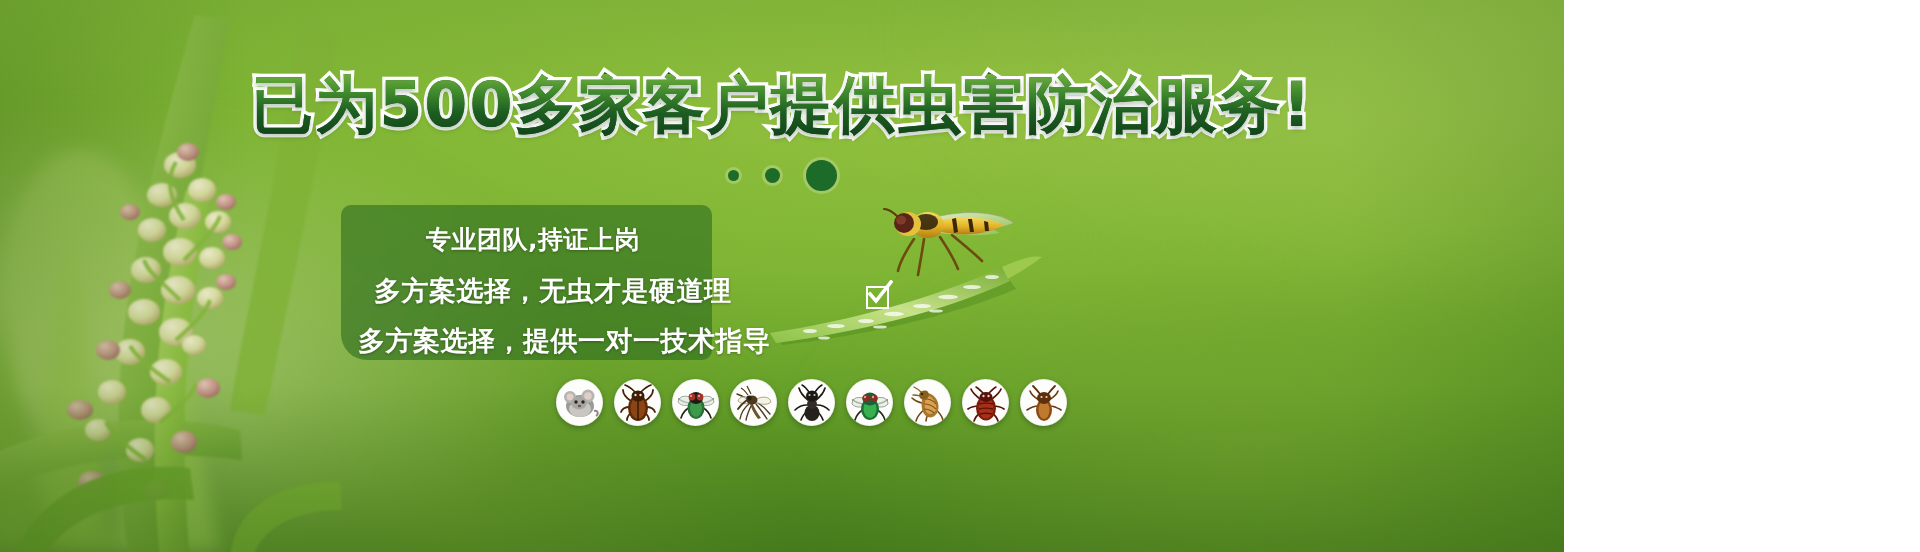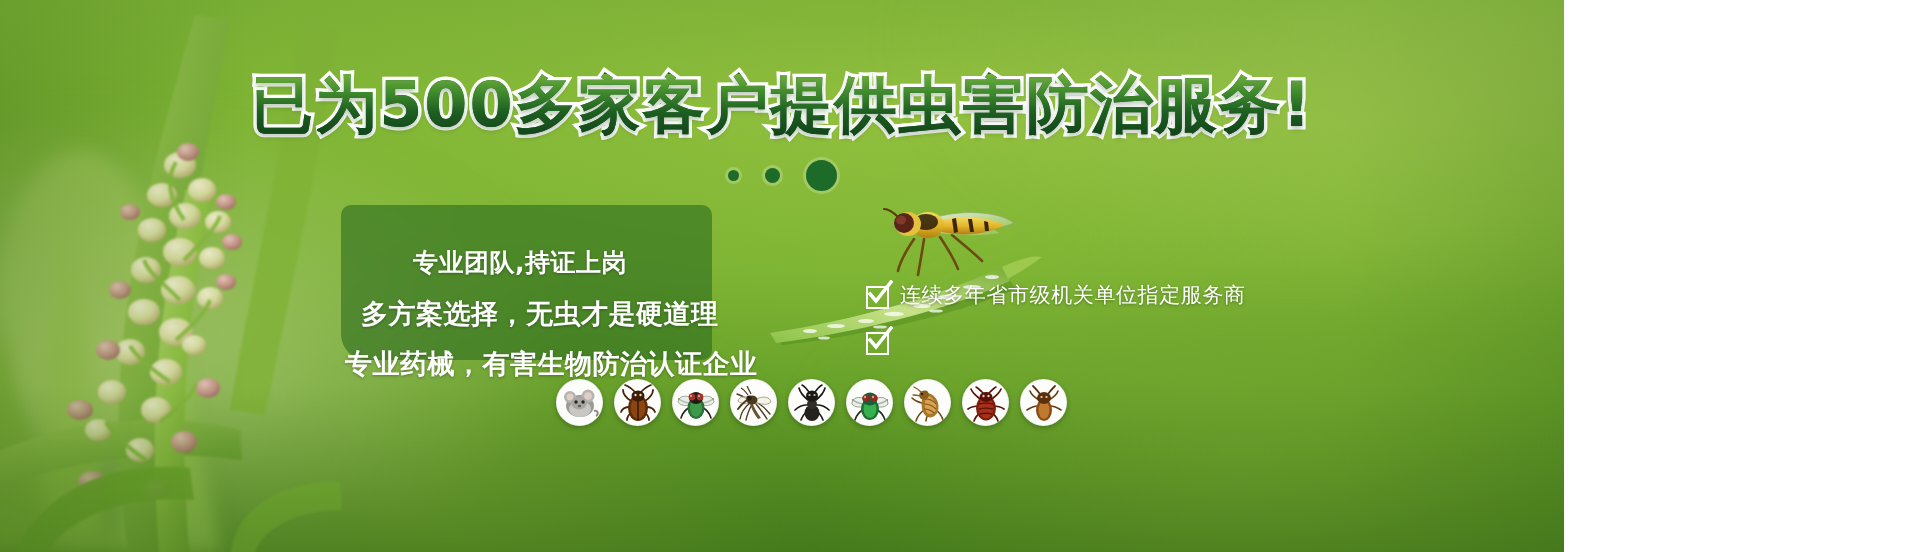--- a/index.html
+++ b/index.html
@@ -61,21 +61,21 @@
   .dot.s{width:11px;height:11px;}
   .dot.m{width:15px;height:15px;}
   .dot.l{width:31px;height:31px;}
 
   
   .slogan-box{position:absolute;left:341px;top:205px;width:371px;height:155px;
     background:rgba(46,110,32,.62);
     border-radius:10px 10px 10px 26px;
     backdrop-filter:blur(2px);
   }
-  .slogan-list{position:absolute;left:341px;top:205px;width:560px;height:200px;margin-top:23px;}
+  .slogan-list{position:absolute;left:354px;top:205px;width:560px;height:200px;}
   .slogan{position:absolute;color:#ffffff;font-weight:bold;white-space:nowrap;
     font-family:"DejaVu Sans","Liberation Sans",sans-serif;
     text-shadow:0 1px 3px rgba(0,0,0,.30);}
   .slogan.l1{left:72px;top:18px;font-size:25px;letter-spacing:.5px;}
   .slogan.l2{left:20px;top:68px;font-size:27px;letter-spacing:.5px;font-family:Liberation Serif, serif;}
   .slogan.l3{left:4px;top:118px;font-size:27px;letter-spacing:.5px;}
 
   
   .checklist{position:absolute;left:866px;top:272px;}
   .check-row{display:flex;align-items:center;height:46px;}
@@ -277,33 +277,24 @@
   <div class="dots">
     <span class="dot s"></span>
     <span class="dot m"></span>
     <span class="dot l"></span>
   </div>
 
   <div class="slogan-box"></div>
   <div class="slogan-list">
     <div class="slogan l1">专业团队,持证上岗</div>
     <div class="slogan l2">多方案选择，无虫才是硬道理</div>
-    <div class="slogan l3">专业药械，有害生物防治认证企业</div>
+    <div class="slogan l3">多方案选择，提供一对一技术指导</div>
   </div>
 
   <div class="checklist">
-    <div class="check-row">
-      <span class="check-ico">
-        <span class="bx"></span>
-        <svg width="28" height="28" viewBox="0 0 28 28">
-          <path d="M5 14 L11 21 L26 2" stroke="#ffffff" stroke-width="3.6" fill="none" stroke-linecap="square"></path>
-        </svg>
-      </span>
-      <span class="check-txt">连续多年省市级机关单位指定服务商</span>
-    </div>
     <div class="check-row">
       <span class="check-ico">
         <span class="bx"></span>
         <svg width="28" height="28" viewBox="0 0 28 28">
           <path d="M5 14 L11 21 L26 2" stroke="#ffffff" stroke-width="3.6" fill="none" stroke-linecap="square"></path>
         </svg>
       </span>
     </div>
   </div>
 

